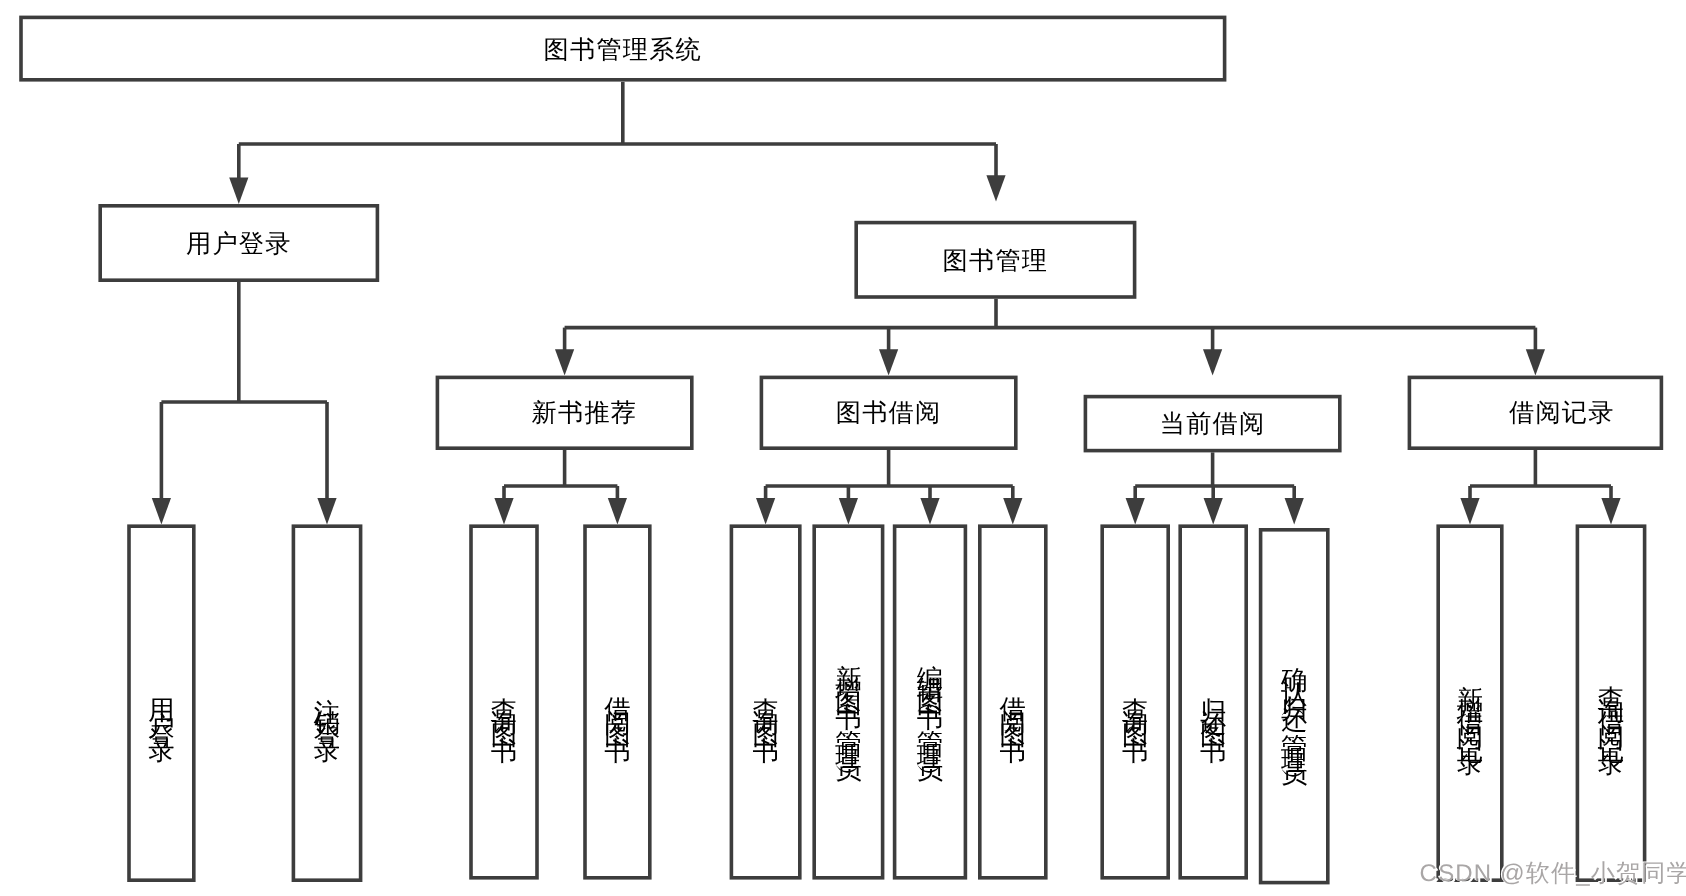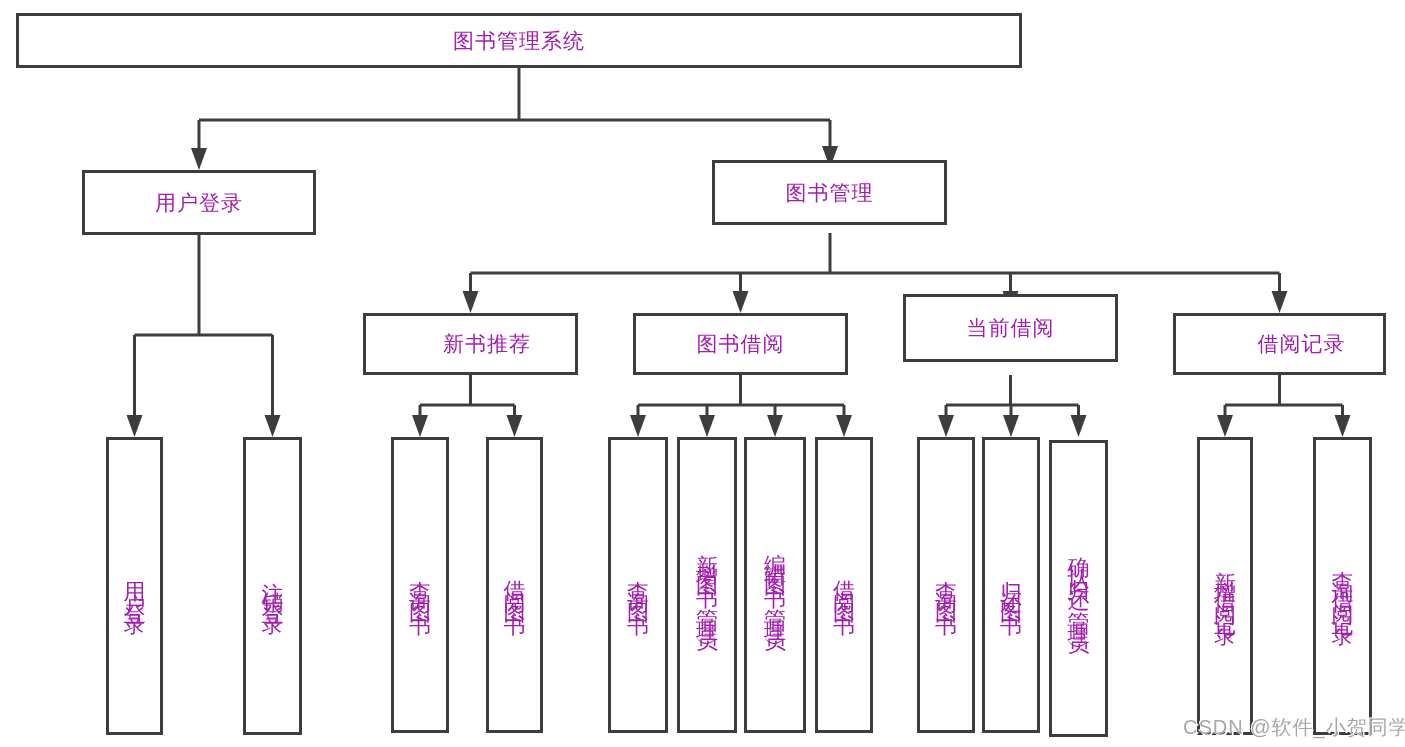--- a/index.html
+++ b/index.html
@@ -3,21 +3,21 @@
 <meta charset="utf-8">
 <style>
   html,body{margin:0;padding:0;background:#ffffff;}
   .canvas{
     position:relative;width:1405px;height:747px;background:#ffffff;overflow:hidden;
     font-family:"Liberation Sans","DejaVu Sans",sans-serif;
   }
   .wires{position:absolute;left:0;top:0;width:1405px;height:747px;}
   .box{
     position:absolute;background:#ffffff;border:3px solid #3d3d3d;box-sizing:border-box;
-    display:flex;align-items:center;justify-content:center;color:#a21caf;font-family:Liberation Serif, serif;
+    display:flex;align-items:center;justify-content:center;color:#000000;font-family:Liberation Serif, serif;
   }
   .h{font-size:21px;letter-spacing:1px;white-space:nowrap;}
   .v span{
     writing-mode:vertical-rl;text-orientation:mixed;
     font-size:22px;letter-spacing:11px;line-height:1;white-space:nowrap;
   }
   .watermark{
     position:absolute;left:1183px;top:714px;font-size:20px;letter-spacing:1px;
     color:#a9a6a6;text-shadow:2px 2px 0 #ffffff,-1px -1px 0 #ffffff;white-space:nowrap;
   }
@@ -89,25 +89,25 @@
       <polygon points="1003,415 1019,415 1011,437"></polygon>
       <polygon points="1070.5,415 1086.5,415 1078.5,437"></polygon>
       <polygon points="1217,415 1233,415 1225,437"></polygon>
       <polygon points="1334.5,415 1350.5,415 1342.5,437"></polygon>
     </g>
   </svg>
 
   <div class="box h" style="left:16px;top:13px;width:1006px;height:55px;">图书管理系统</div>
 
   <div class="box h" style="left:82px;top:170px;width:234px;height:65px;">用户登录</div>
-  <div class="box h" style="left:712px;top:160px;width:235px;height:65px;">图书管理</div>
+  <div class="box h" style="left:712px;top:184px;width:235px;height:65px;">图书管理</div>
 
   <div class="box h" style="left:363px;top:313px;width:215px;height:62px;padding-left:33px;">新书推荐</div>
   <div class="box h" style="left:633px;top:313px;width:215px;height:62px;">图书借阅</div>
-  <div class="box h" style="left:903px;top:294px;width:215px;height:68px;">当前借阅</div>
+  <div class="box h" style="left:903px;top:329px;width:215px;height:48px;">当前借阅</div>
   <div class="box h" style="left:1173px;top:313px;width:213px;height:62px;padding-left:44px;">借阅记录</div>
 
   <div class="box v" style="left:106px;top:437px;width:57px;height:298px;">
     <span>用户登录</span>
     </div>
   <div class="box v" style="left:243px;top:437px;width:59px;height:298px;">
     <span>注销登录</span>
     </div>
 
   <div class="box v" style="left:391px;top:437px;width:58px;height:296px;">

